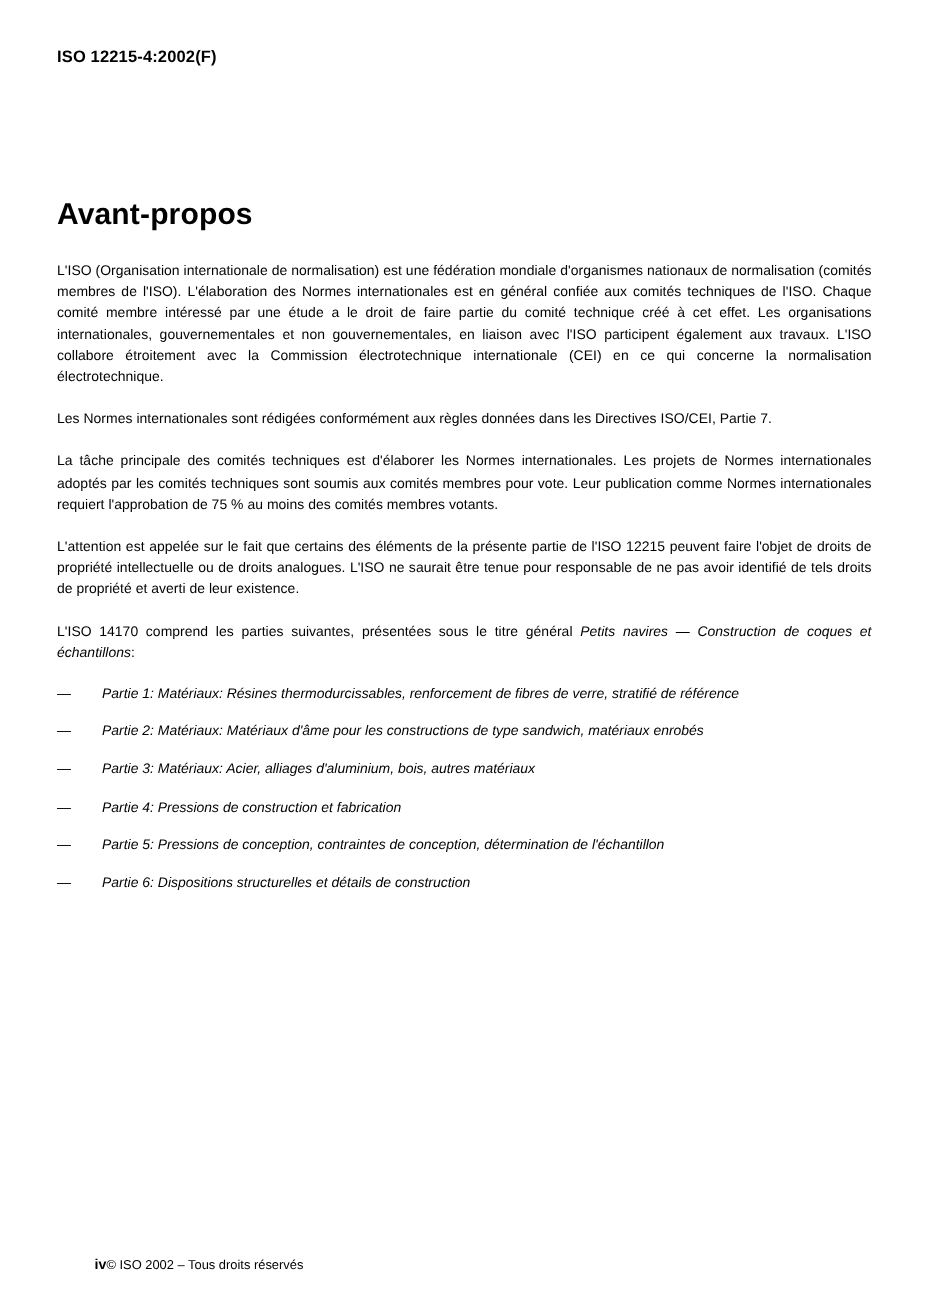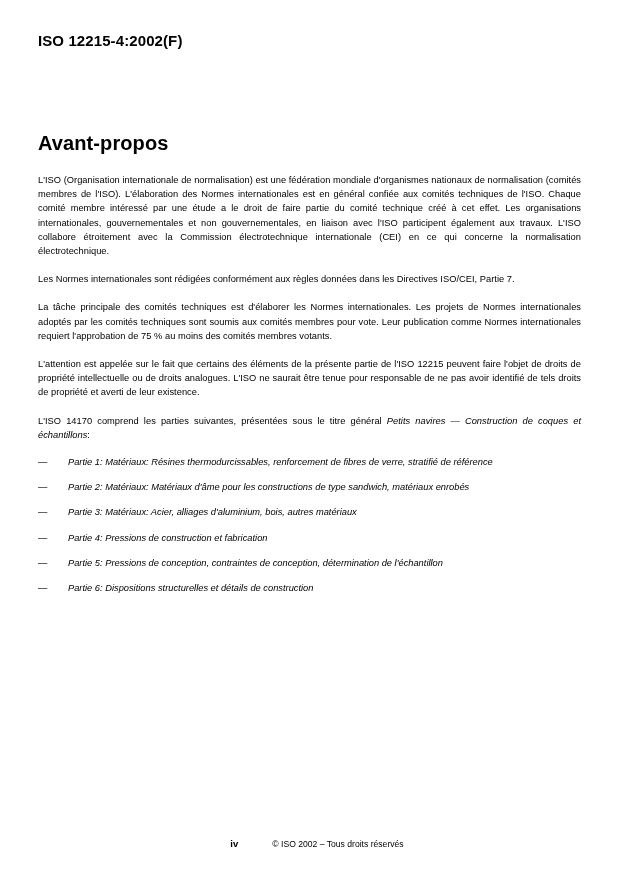--- a/index.html
+++ b/index.html
@@ -16,21 +16,21 @@
     width: 619px;
     height: 877px;
     background: #ffffff;
     overflow: hidden;
     box-sizing: border-box;
   }
   .header {
     position: absolute;
     left: 38px;
     top: 32px;
-    font-size: 15px;
+    font-size: 11px;
     font-weight: bold;
     letter-spacing: 0.1px;
   }
   .content {
     position: absolute;
     left: 38px;
     top: 132px;
     width: 543px;
   }
   h1.title {
@@ -70,32 +70,31 @@
     left: 0;
     top: 0;
     font-style: normal;
   }
   .footer {
     position: absolute;
     left: 38px;
     right: 48px;
     top: 838px;
     display: flex;
-    justify-content: center;
+    justify-content: flex-start;
     align-items: baseline;
     font-size: 9px;
     padding-left: 25px;
   }
   .footer .pagenum {
     font-weight: bold;
     font-size: 9.5px;
   }
   .footer .copy {
     font-size: 8.6px;
-    margin-left: 34px;
   }
 </style>
 </head>
 <body>
 
 <div class="page">
 
   <div class="header">ISO 12215-4:2002(F)</div>
 
   <div class="content">

